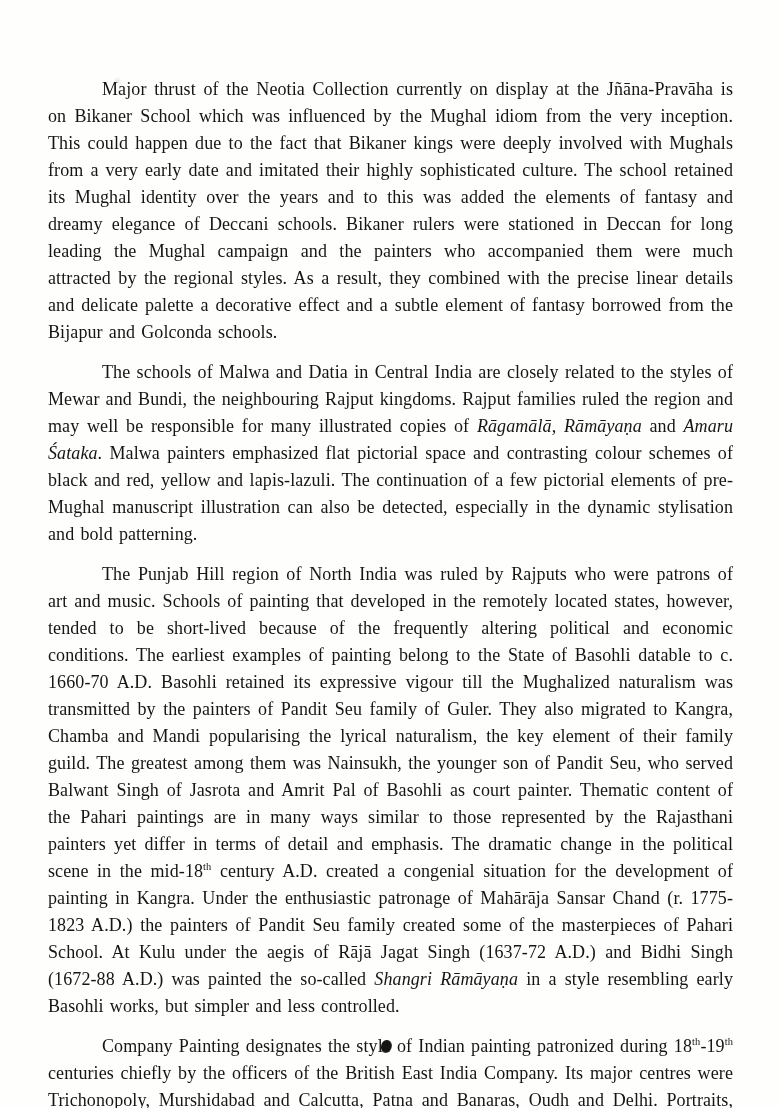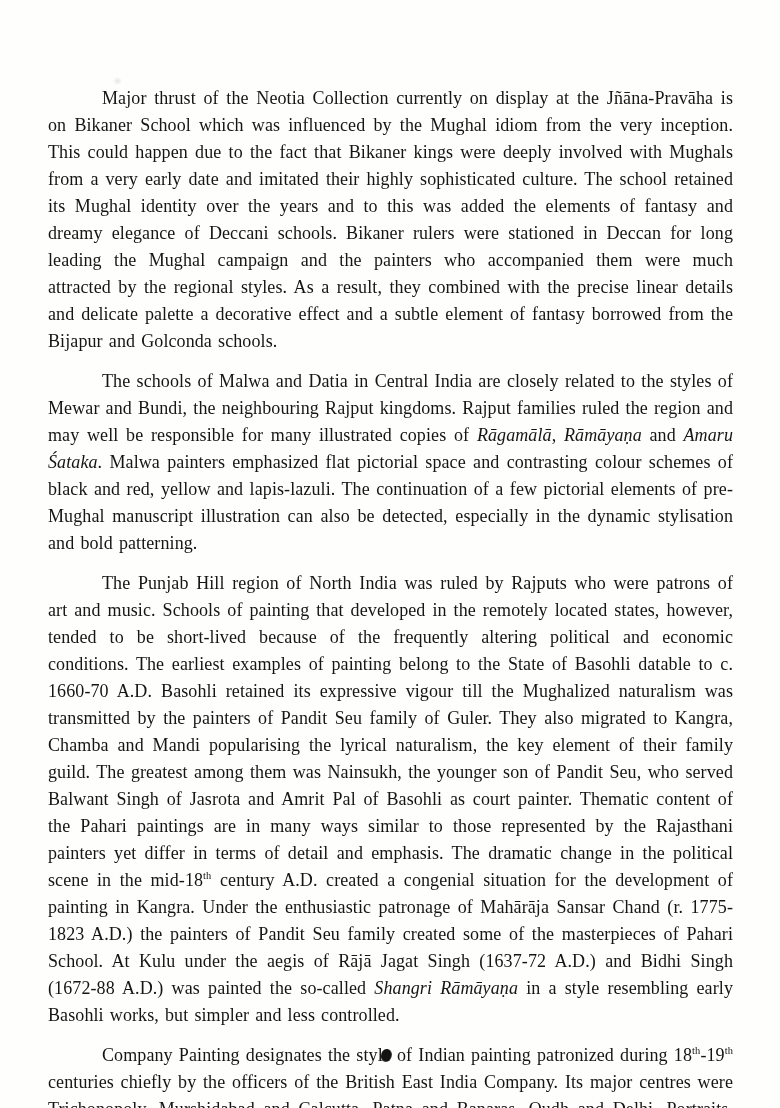--- a/index.html
+++ b/index.html
@@ -16,21 +16,21 @@
     position: relative;
     width: 780px;
     height: 1108px;
     background: #fefefd;
     font-family: "Liberation Serif", "DejaVu Serif", serif;
     color: #151515;
     box-sizing: border-box;
     padding: 76px 47px 0 48px;
   }
   .page p {
-    margin: 9px 0 13px 0;
+    margin: 0 0 13px 0;
     font-size: 18px;
     line-height: 27px;
     text-align: justify;
     text-indent: 54px;
     letter-spacing: 0.1px;
     word-spacing: 1.5px;
   }
   .page p i {
   }
   .page p sup {

